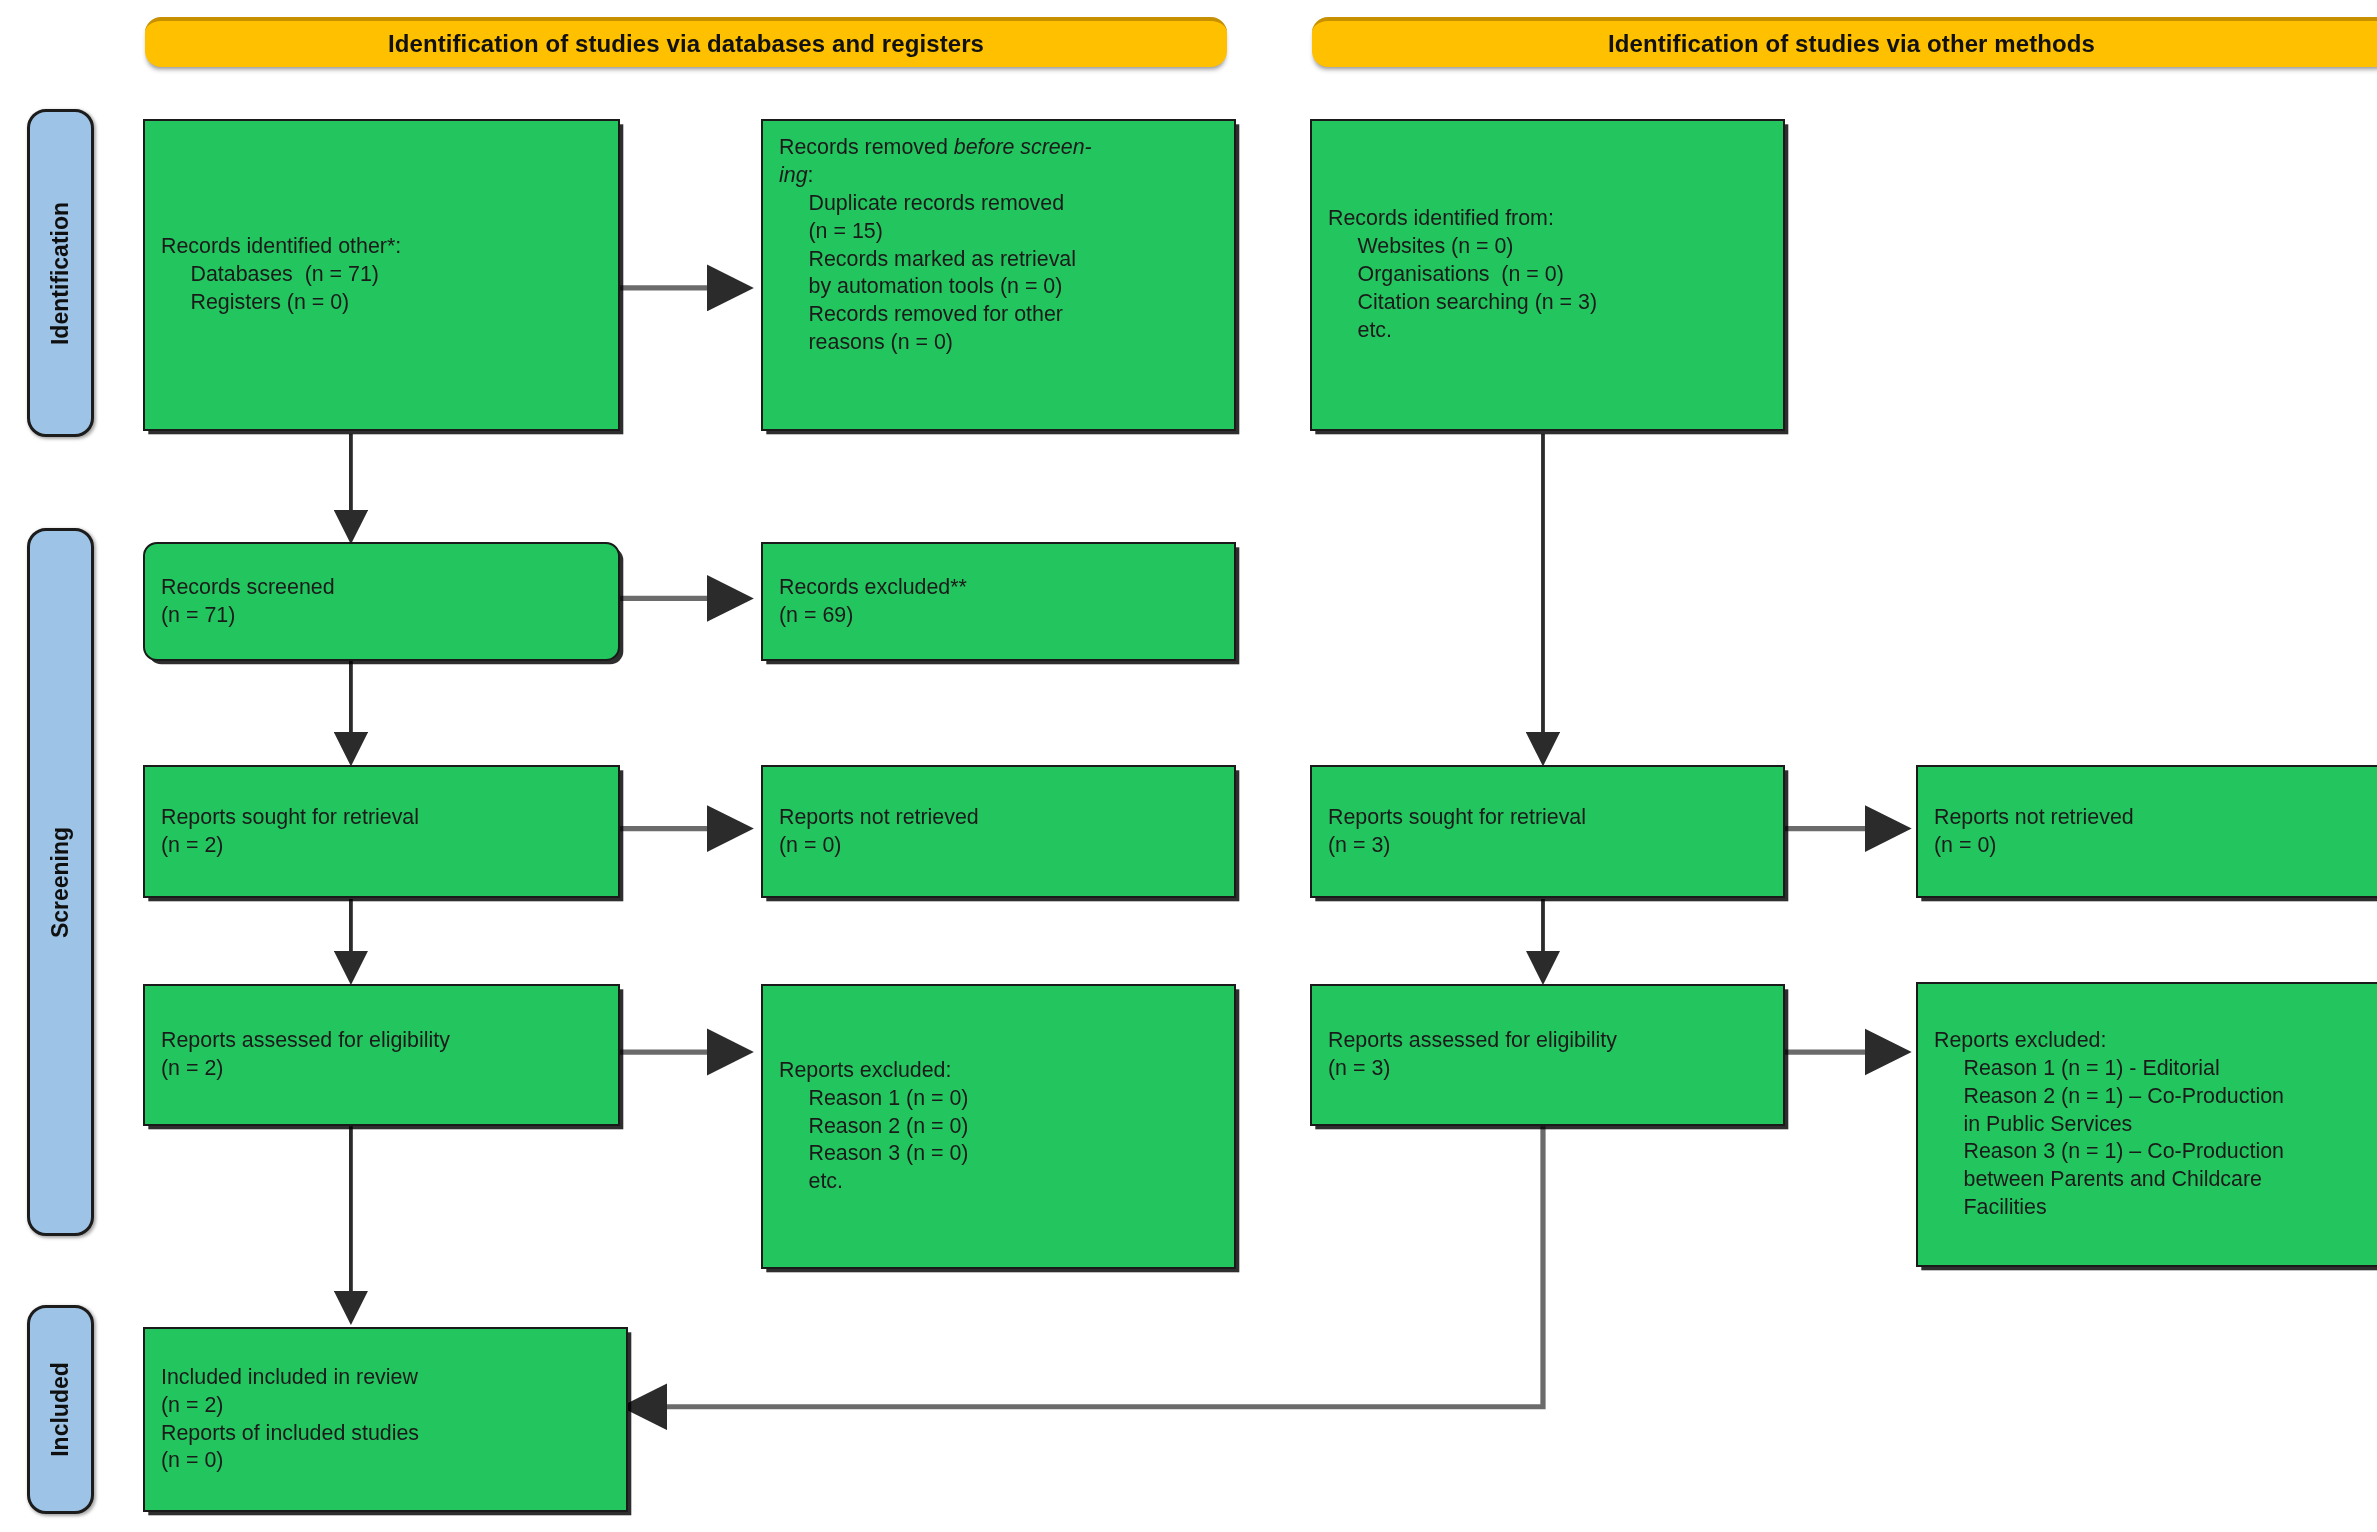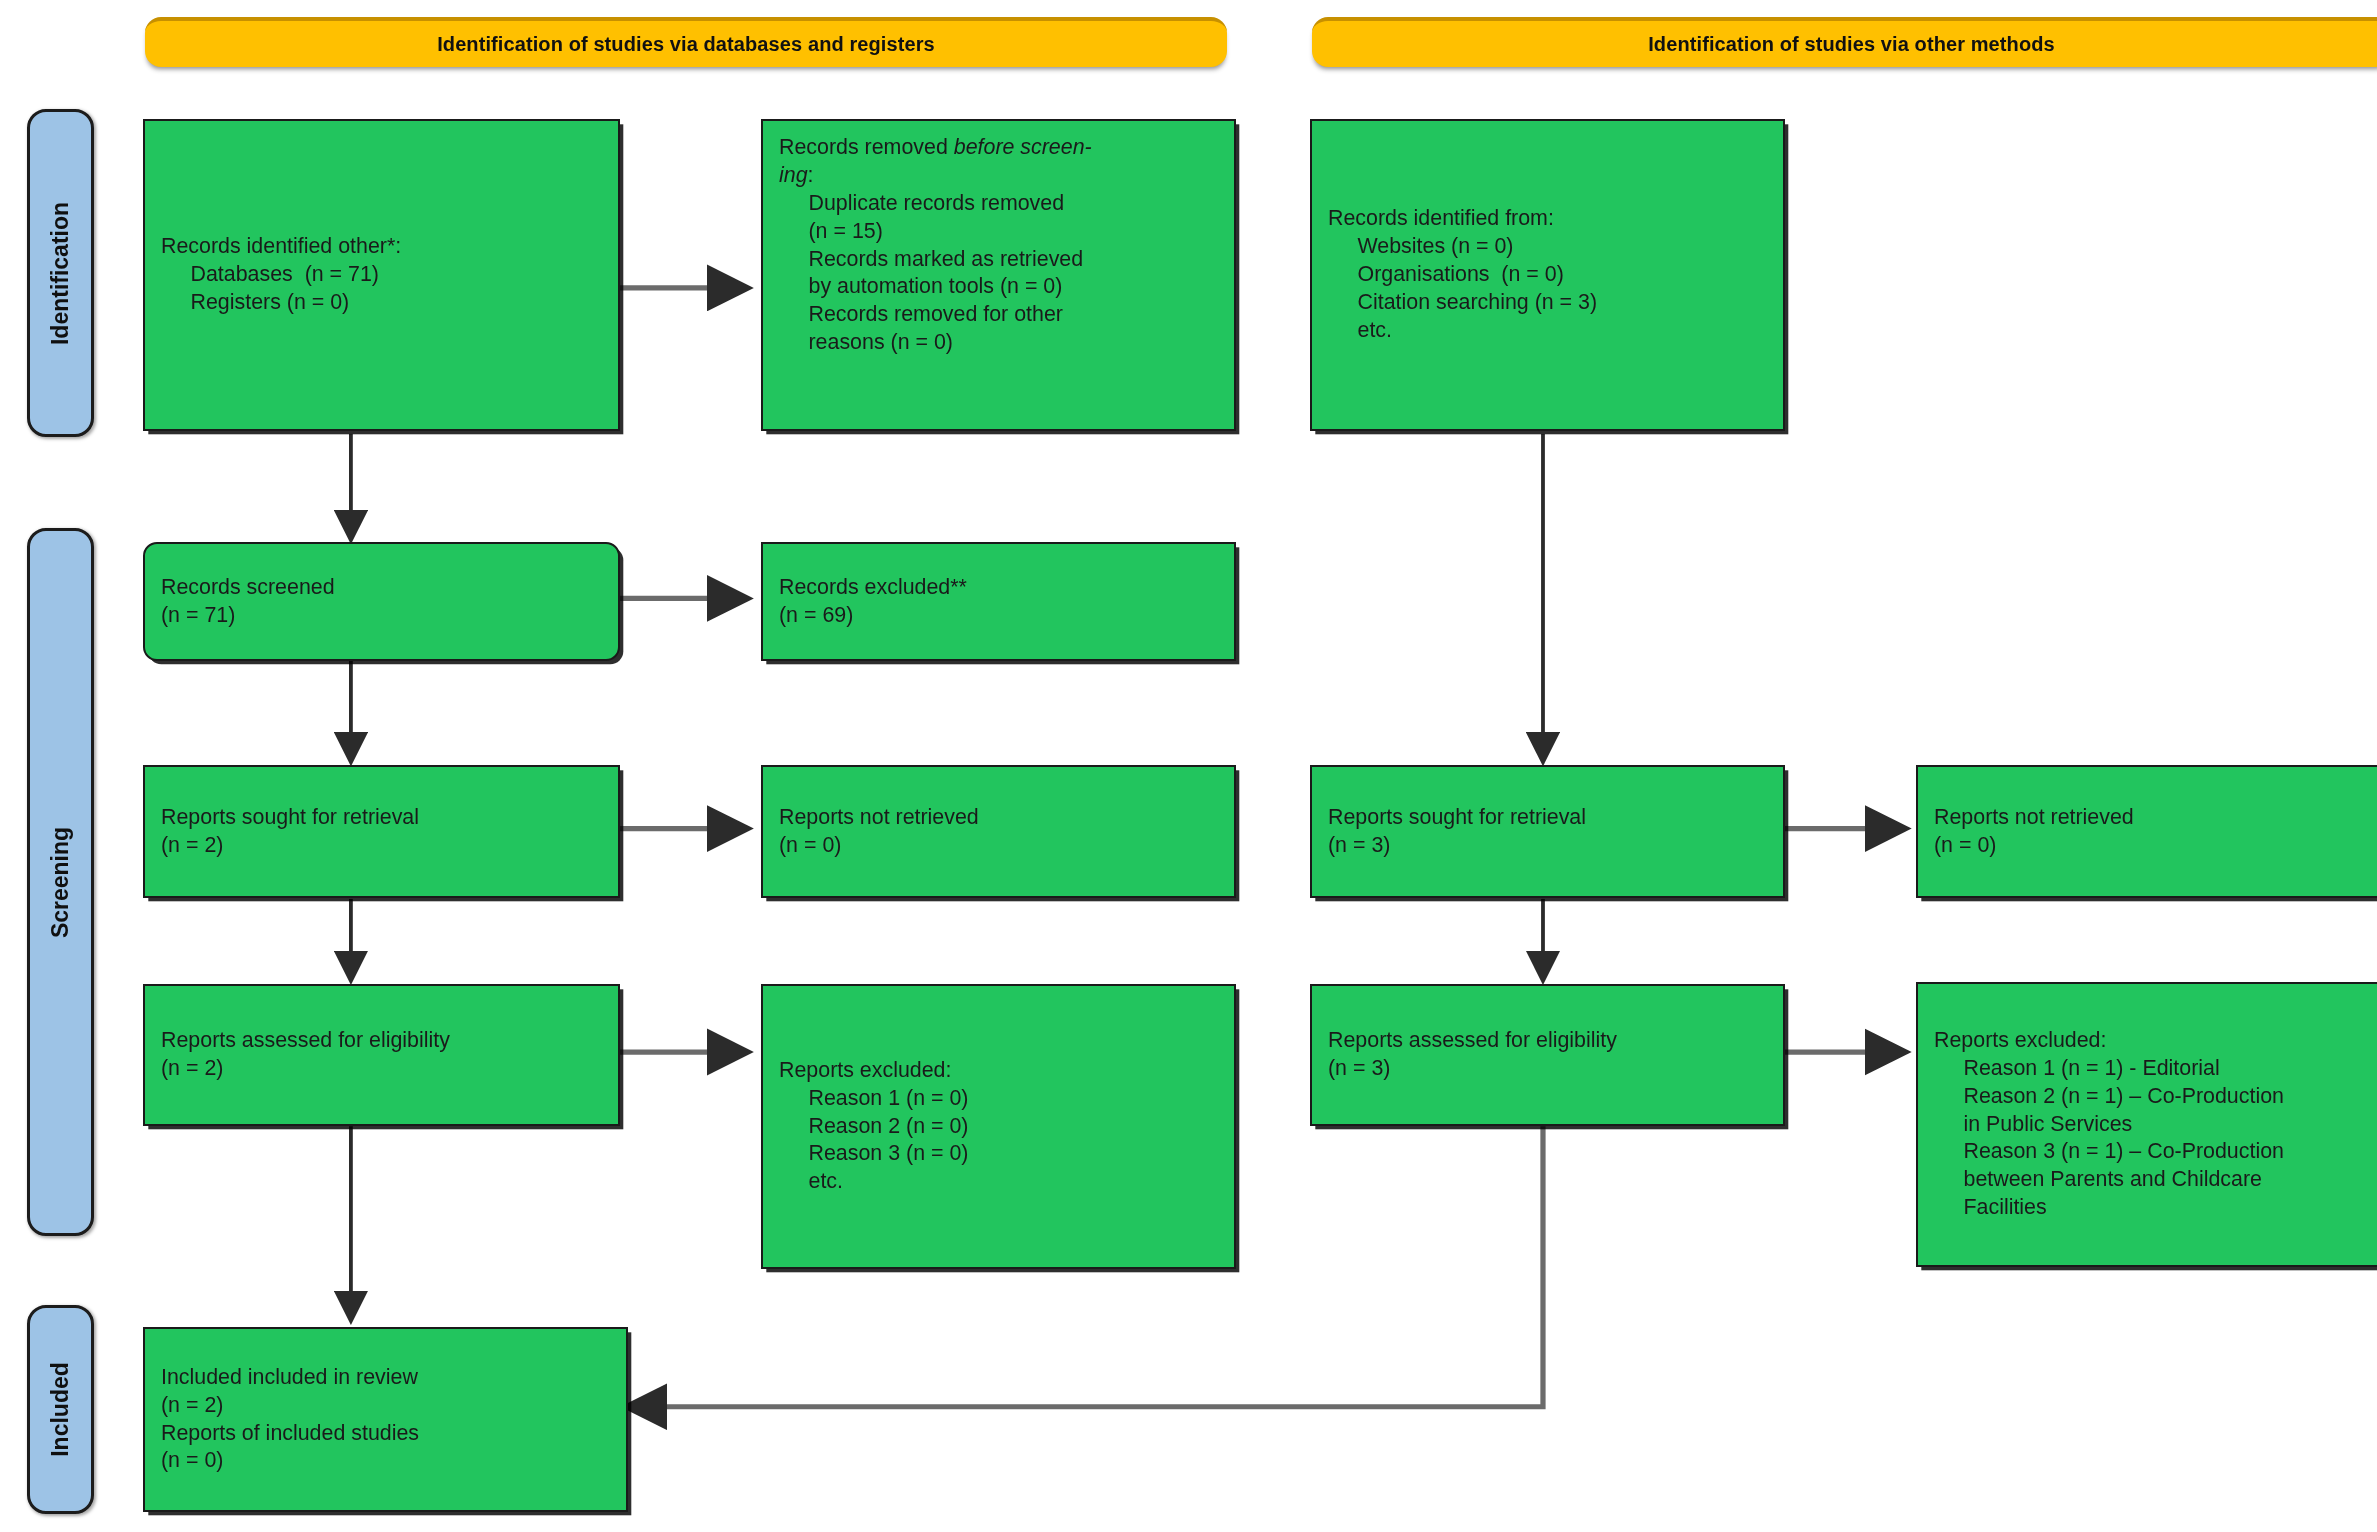--- a/index.html
+++ b/index.html
@@ -17,21 +17,21 @@
   .hdr{
     position:absolute;
     background:#ffc000;
     border-radius:16px;
     border-top:4.3px solid #c79000;
     box-shadow:0 4.8px 5.7px -2.9px rgba(0,0,0,0.45);
     display:flex;align-items:center;justify-content:center;
     box-sizing:border-box;
   }
   .hdr .hdr-txt{
-    font-size:20px;
+    font-size:24px;
     font-weight:bold;
     color:#111111;
     letter-spacing:0.1px;
     white-space:nowrap;
   }
 
   
   .stage-lbl{
     position:absolute;
     background:#9dc3e6;
@@ -136,21 +136,21 @@
     <span class="line">Records identified other*:</span>
     <span class="line ind">Databases  (n = 71)</span>
     <span class="line ind">Registers (n = 0)</span>
   </div>
 
   <div class="box topalign" style="left:761px;top:119px;width:475px;height:312px;">
     <span class="line"><span>Records removed </span><i>before screen-</i></span>
     <span class="line"><i>ing</i><span>:</span></span>
     <span class="line ind">Duplicate records removed</span>
     <span class="line ind">(n = 15)</span>
-    <span class="line ind">Records marked as retrieved</span>
+    <span class="line ind">Records marked as retrieval</span>
     <span class="line ind">by automation tools (n = 0)</span>
     <span class="line ind">Records removed for other</span>
     <span class="line ind">reasons (n = 0)</span>
   </div>
 
   <div class="box" style="left:143px;top:542px;width:477px;height:119px;border-radius:14px;">
     <span class="line">Records screened</span>
     <span class="line">(n = 71)</span>
   </div>
 

